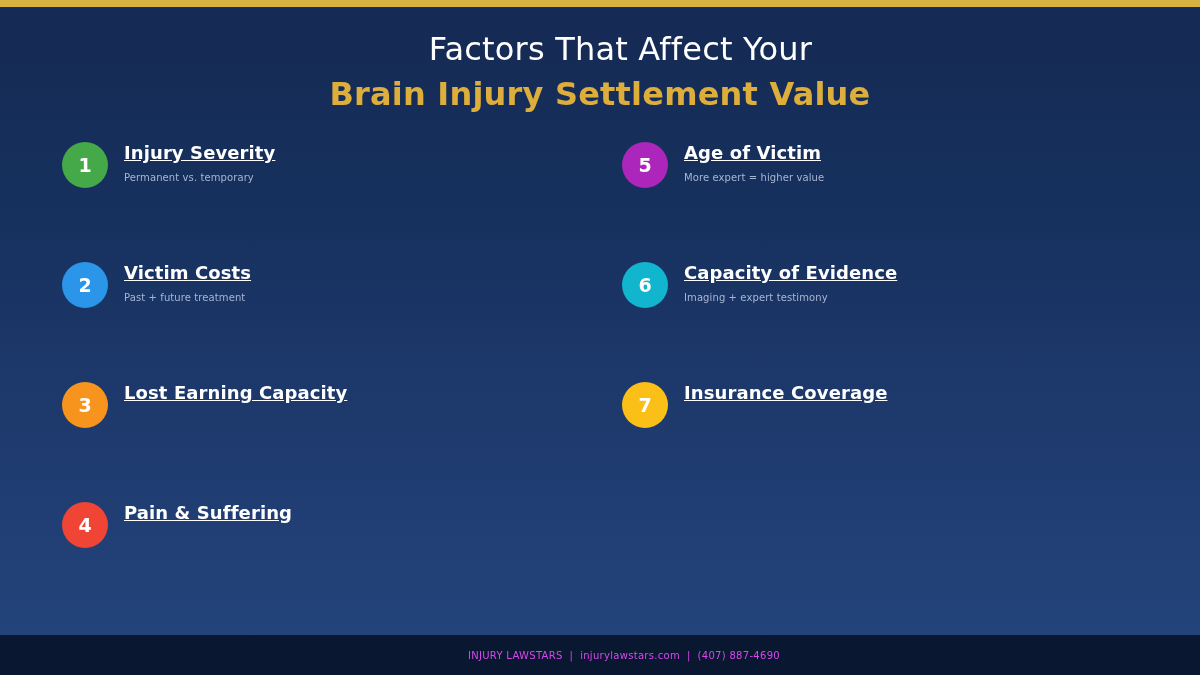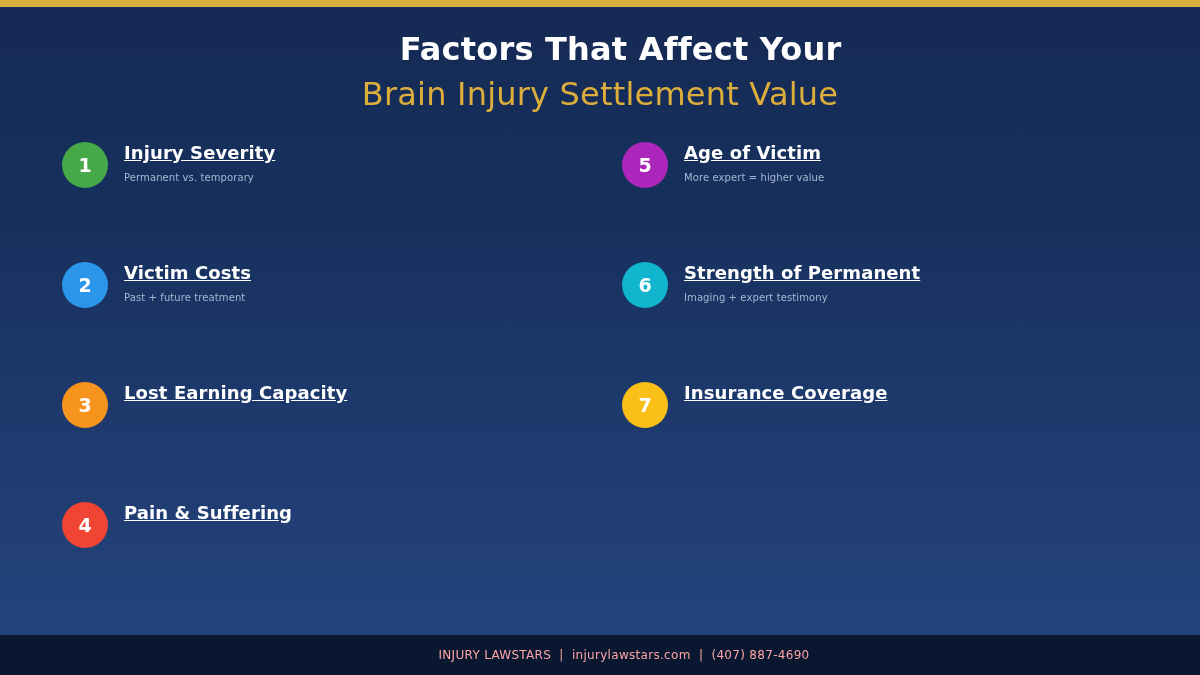--- a/index.html
+++ b/index.html
@@ -37,31 +37,31 @@
     position: absolute;
     top: 27px;
     left: 0;
     width: 1200px;
     text-align: center;
   }
 
   .heading-line1 {
     display: block;
     font-size: 32px;
-    font-weight: bold;
+    font-weight: normal;
     color: #ffffff;
     letter-spacing: 0.2px;
     line-height: 45px;
     padding-left: 41px;
   }
 
   .heading-line2 {
     display: block;
     font-size: 32px;
-    font-weight: normal;
+    font-weight: bold;
     color: #ddae3c;
     letter-spacing: 0.2px;
     line-height: 45px;
   }
 
   
   .factors {
     position: absolute;
     top: 142px;
     left: 0;
@@ -134,22 +134,22 @@
     bottom: 0;
     width: 1200px;
     height: 40px;
     background: #0a1730;
     display: flex;
     align-items: center;
     justify-content: center;
   }
 
   .footer-text {
-    font-size: 12px;
-    color: #fca5a5;
+    font-size: 10px;
+    color: #d946ef;
     letter-spacing: 0.3px;
     white-space: pre;
     margin-left: 48px;
   }
 </style>
 </head>
 <body>
 
 <div class="slide">
 
@@ -190,21 +190,21 @@
       <div class="factor col-right row-1">
         <div class="badge" style="background: rgb(173, 38, 187);">5</div>
         <div class="body">
           <span class="f-title">Age of Victim</span>
           <span class="f-sub">More expert = higher value</span>
         </div>
       </div>
       <div class="factor col-right row-2">
         <div class="badge" style="background: rgb(17, 182, 206);">6</div>
         <div class="body">
-          <span class="f-title">Strength of Permanent</span>
+          <span class="f-title">Capacity of Evidence</span>
           <span class="f-sub">Imaging + expert testimony</span>
         </div>
       </div>
       <div class="factor col-right row-3">
         <div class="badge" style="background: rgb(251, 192, 24);">7</div>
         <div class="body">
           <span class="f-title">Insurance Coverage</span>
         </div>
       </div>
     </div>

